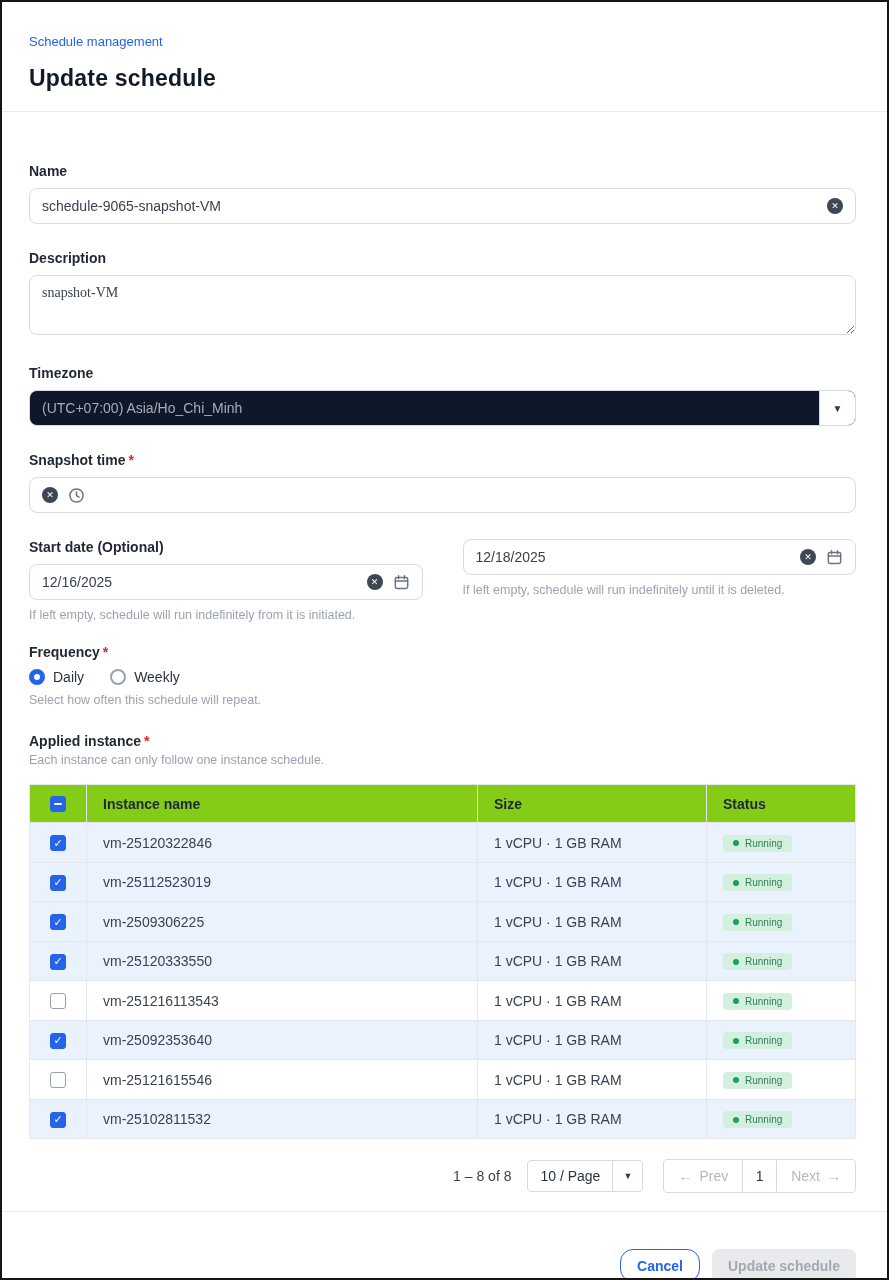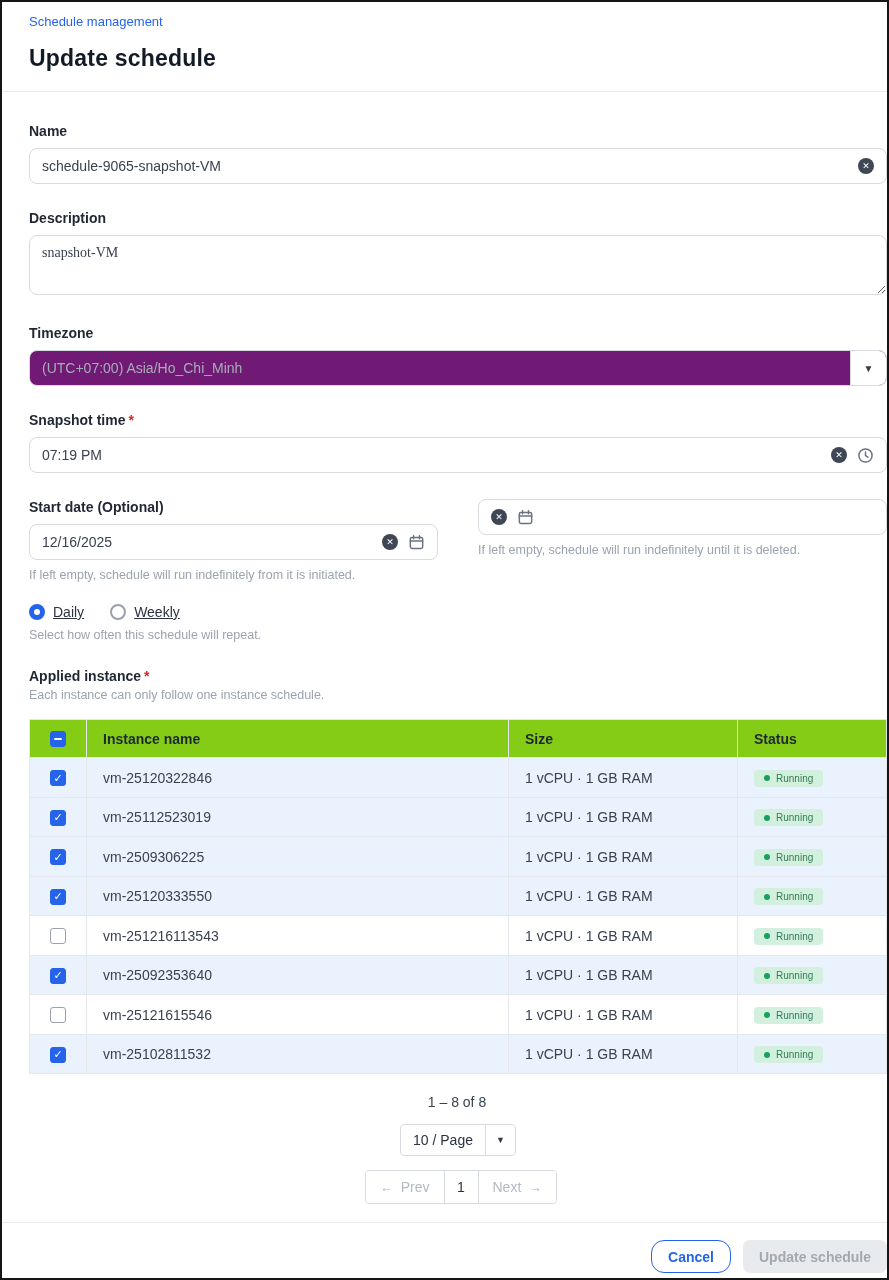--- a/index.html
+++ b/index.html
@@ -16,48 +16,48 @@
     --badge-text:#317d54;
     --badge-dot:#17a15c;
   }
   *{box-sizing:border-box;margin:0;padding:0;}
   html,body{background:#fff;}
   body{font-family:"Liberation Sans","DejaVu Sans",sans-serif;color:var(--text);}
   .screen{
     width:889px;height:1280px;border:2px solid #151515;background:#fff;
     overflow:hidden;position:relative;
   }
-  .content{padding-left:27px;}
+  .content{padding-left:27px;padding-right:31px;margin-top:20px;}
   
   .breadcrumb{display:inline-block;margin-top:12px;font-size:13px;color:var(--link);text-decoration:none;cursor:pointer;}
   .title{margin:15px 0 19px;font-size:23px;font-weight:700;color:#121a26;letter-spacing:.2px;}
   .divider{border:none;border-top:1px solid #e7eaee;height:0;}
   
   .form{padding-top:31px;}
   .field{margin-bottom:26px;}
   .label{display:block;font-size:14px;font-weight:700;color:var(--label);margin-bottom:9px;}
   .req{color:var(--danger);margin-left:3px;font-weight:700;}
   .helper{font-size:12.5px;color:var(--muted);margin-top:8px;}
   .input-wrap{position:relative;display:flex;align-items:center;width:100%;height:36px;border:1px solid var(--border);border-radius:8px;background:#fff;padding:0 12px;gap:10px;}
   .input{flex:1;border:none;outline:none;font-size:14px;color:#3a4250;font-family:inherit;background:transparent;min-width:0;}
   .clear{flex:0 0 auto;width:16px;height:16px;border-radius:50%;background:#3f4754;color:#fff;font-size:9px;line-height:16px;text-align:center;cursor:pointer;user-select:none;}
   .icon-svg{flex:0 0 auto;display:block;cursor:pointer;}
   .textarea{width:100%;height:60px;border:1px solid var(--border);border-radius:8px;padding:9px 12px;font-size:14px;color:#3a4250;font-family:Liberation Serif, serif;resize:vertical;outline:none;}
   
-  .select{display:flex;align-items:stretch;width:100%;height:36px;border:1px solid var(--border);border-radius:8px;overflow:hidden;cursor:pointer;background:#701a75;}
+  .select{display:flex;align-items:stretch;width:100%;height:36px;border:1px solid var(--border);border-radius:8px;overflow:hidden;cursor:pointer;background:#0f172a;}
   .select-value{flex:1;display:flex;align-items:center;padding:0 12px;font-size:14px;color:#a7adb6;}
   .select-arrow{flex:0 0 36px;display:flex;align-items:center;justify-content:center;background:#fff;border-left:1px solid var(--border);font-size:10px;color:#333b47;}
   
   .dates{display:grid;grid-template-columns:1fr 1fr;column-gap:40px;margin-bottom:22px;}
   
   .radio-row{display:flex;align-items:center;gap:26px;margin-top:4px;}
   .radio-item{display:inline-flex;align-items:center;gap:8px;cursor:pointer;}
   .radio{width:16px;height:16px;border-radius:50%;border:2px solid #98a1ad;background:#fff;}
   .radio.on{border:5px solid var(--accent);}
-  .radio-text{font-size:14px;color:#2b3341;text-decoration:underline;}
+  .radio-text{font-size:14px;color:#2b3341;}
   
   .section-helper{font-size:12.5px;color:var(--muted);margin-top:2px;}
   
   .itable{width:100%;border-collapse:collapse;margin-top:17px;border:1px solid var(--table-border);}
   .itable th,.itable td{border-bottom:1px solid var(--table-border);border-right:1px solid var(--table-border);font-size:14px;text-align:left;}
   .itable th:last-child,.itable td:last-child{border-right:none;}
   .itable thead th{background:#84cc16;color:#1f2733;font-weight:700;padding:10px 16px;}
   .itable tbody td{padding:10px 16px;color:#3a4250;}
   .itable tbody tr:last-child td{border-bottom:none;}
   .w-check{width:57px;}
@@ -65,21 +65,21 @@
   .w-status{width:149px;}
   .c-check{text-align:center !important;padding:10px 0 !important;}
   tr.sel td{background:var(--selected-row);}
   .cb{display:inline-flex;align-items:center;justify-content:center;width:16px;height:16px;border-radius:3px;border:1.5px solid #98a1ad;background:#fff;cursor:pointer;vertical-align:middle;color:#fff;font-size:11px;font-weight:700;line-height:1;}
   .cb.on{background:var(--accent);border-color:var(--accent);}
   .cb.ind{background:var(--accent);border-color:var(--accent);position:relative;}
   .cb.ind::after{content:"";width:8px;height:2px;background:#fff;border-radius:1px;}
   .badge{display:inline-flex;align-items:center;gap:6px;background:var(--badge-bg);color:var(--badge-text);border-radius:4px;padding:3px 10px;font-size:10px;}
   .dot{width:6px;height:6px;border-radius:50%;background:var(--badge-dot);}
   
-  .pagination{display:flex;align-items:center;justify-content:flex-end;gap:14px;margin:20px 0 18px;flex-direction:column;}
+  .pagination{display:flex;align-items:center;justify-content:flex-end;gap:14px;margin:20px 0 18px;}
   .range{font-size:14px;color:#3a4250;margin-right:2px;}
   .page-size{display:flex;align-items:stretch;height:32px;border:1px solid var(--border);border-radius:4px;overflow:hidden;cursor:pointer;background:#fff;}
   .ps-label{display:flex;align-items:center;padding:0 12px;font-size:14px;color:#2b3341;}
   .ps-arrow{display:flex;align-items:center;justify-content:center;width:30px;border-left:1px solid var(--border);font-size:9px;color:#333b47;}
   .pager{display:flex;align-items:stretch;height:34px;border:1px solid var(--border);border-radius:4px;overflow:hidden;margin-left:6px;background:#fff;}
   .pg{display:flex;align-items:center;gap:7px;border:none;background:#fff;font-family:inherit;font-size:14px;padding:0 14px;cursor:pointer;}
   .pg + .pg{border-left:1px solid var(--border);}
   .pg.prev,.pg.next{color:#b3b9c2;}
   .pg.cur{color:#2b3341;min-width:34px;justify-content:center;padding:0 12px;}
   .arrow{font-size:14px;}
@@ -121,21 +121,20 @@
         <span class="select-value">(UTC+07:00) Asia/Ho_Chi_Minh</span>
         <span class="select-arrow">▼</span>
       </div>
     </div>
 
     <div class="field">
       <label class="label">
         <span>Snapshot time</span><span class="req">*</span>
       </label>
       <div class="input-wrap">
-        <input class="input" value="07:19 PM" style="">
         <span class="clear">✕</span>
         <svg class="icon-svg" viewBox="0 0 16 16" width="17" height="17">
             <circle cx="8" cy="8" r="6.2" fill="none" stroke="#6b7280" stroke-width="1.4"></circle>
             <path d="M8 4.6V8l2.3 1.6" fill="none" stroke="#6b7280" stroke-width="1.4" stroke-linecap="round"></path>
           </svg>
       </div>
     </div>
 
     <div class="dates">
       <div>
@@ -145,31 +144,35 @@
           <span class="clear">✕</span>
           <svg class="icon-svg" viewBox="0 0 16 16" width="17" height="17">
               <rect x="2.2" y="3.2" width="11.6" height="10.4" rx="1.5" fill="none" stroke="#6b7280" stroke-width="1.4"></rect>
               <path d="M2.2 6.5h11.6M5.2 1.7v2.8M10.8 1.7v2.8" stroke="#6b7280" stroke-width="1.4" fill="none" stroke-linecap="round"></path>
             </svg>
         </div>
         <div class="helper">If left empty, schedule will run indefinitely from it is initiated.</div>
       </div>
       <div>
         <div class="input-wrap">
+          <input class="input" value="12/18/2025" style="">
           <span class="clear">✕</span>
           <svg class="icon-svg" viewBox="0 0 16 16" width="17" height="17">
               <rect x="2.2" y="3.2" width="11.6" height="10.4" rx="1.5" fill="none" stroke="#6b7280" stroke-width="1.4"></rect>
               <path d="M2.2 6.5h11.6M5.2 1.7v2.8M10.8 1.7v2.8" stroke="#6b7280" stroke-width="1.4" fill="none" stroke-linecap="round"></path>
             </svg>
         </div>
         <div class="helper">If left empty, schedule will run indefinitely until it is deleted.</div>
       </div>
     </div>
 
     <div class="field">
+      <label class="label">
+        <span>Frequency</span><span class="req">*</span>
+      </label>
       <div class="radio-row">
           <label class="radio-item">
             <span class="radio on"></span>
             <span class="radio-text">Daily</span>
           </label>
           <label class="radio-item">
             <span class="radio"></span>
             <span class="radio-text">Weekly</span>
           </label>
         </div>

